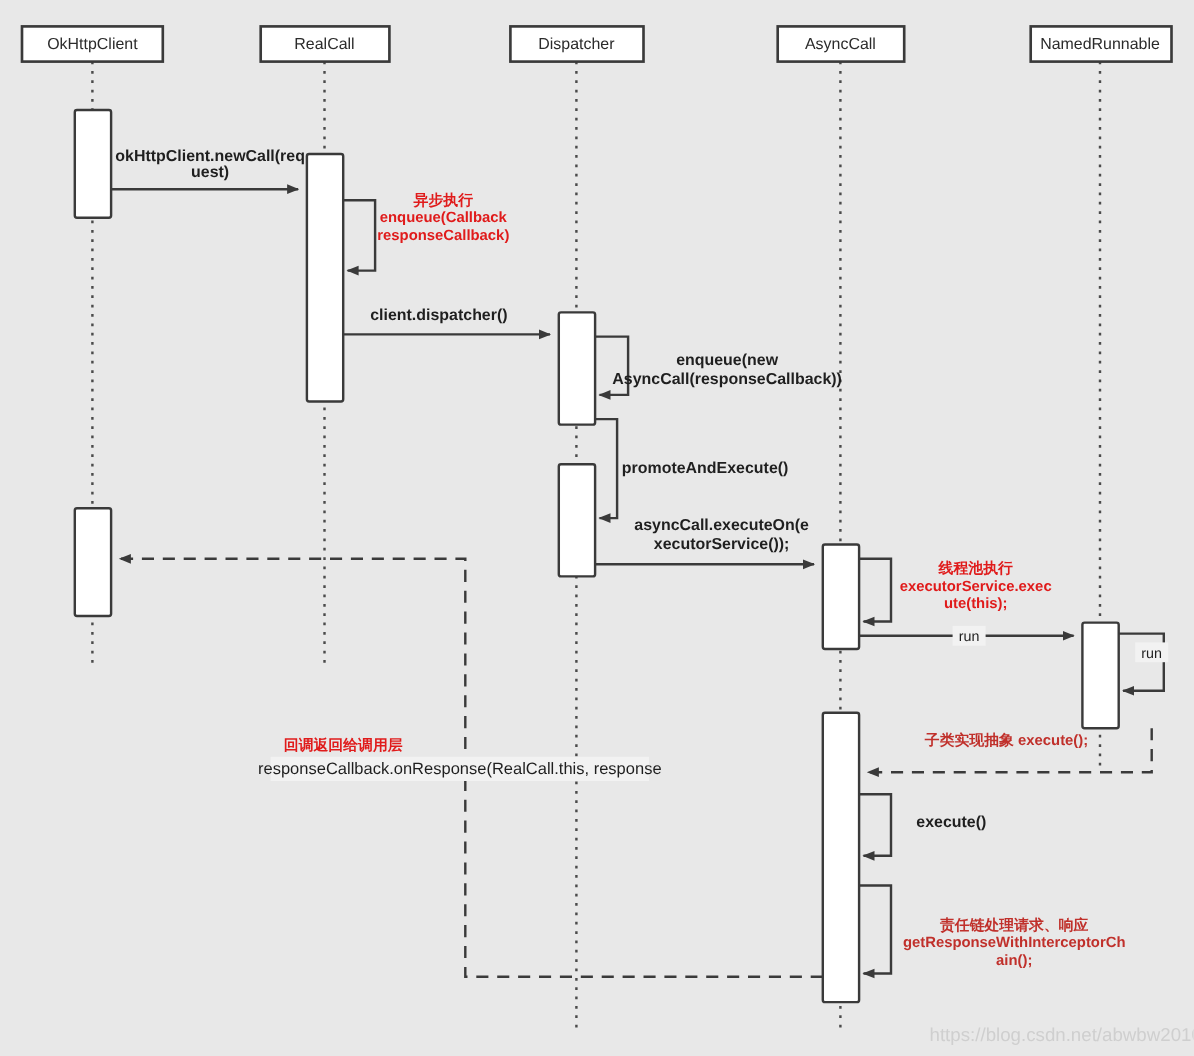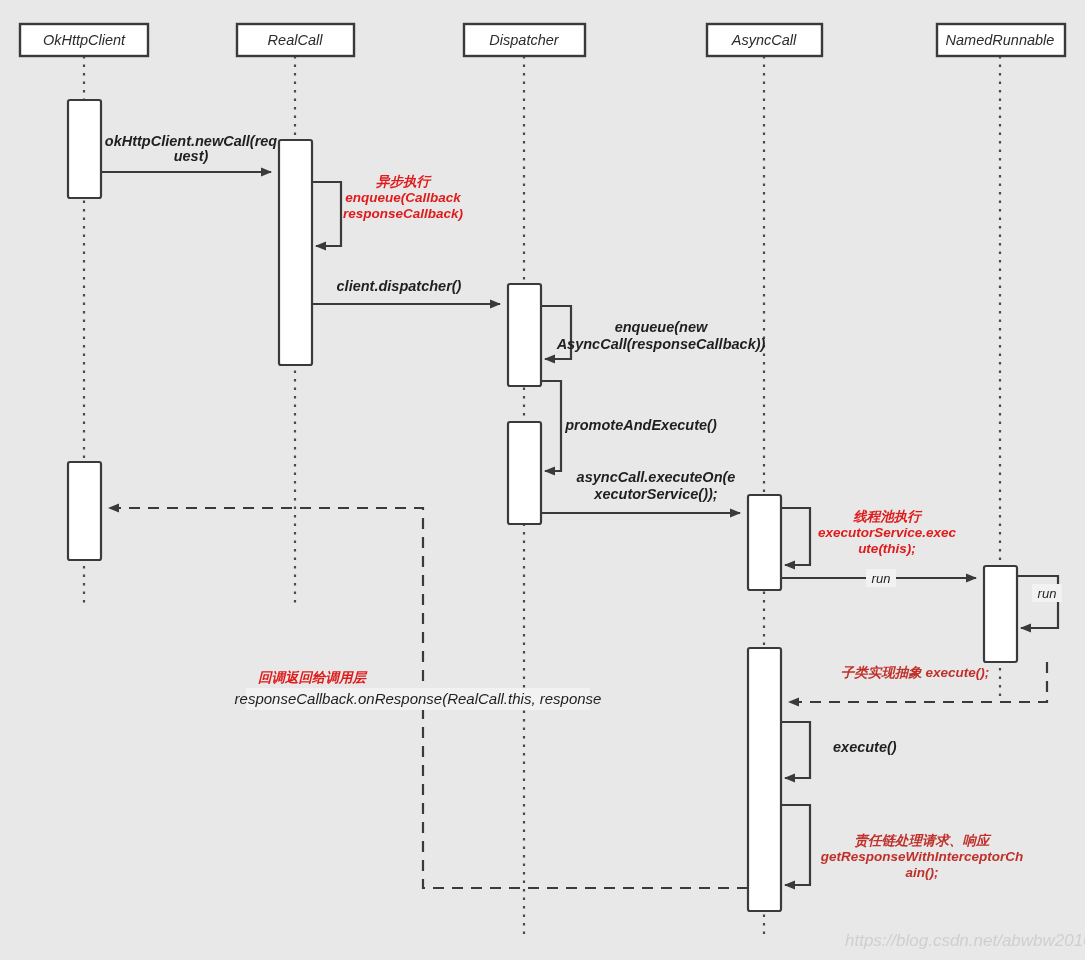--- a/index.html
+++ b/index.html
@@ -10,21 +10,20 @@
   body {
     width: 1085px;
     height: 960px;
     position: relative;
     overflow: hidden;
     font-family: "Liberation Sans", sans-serif;
   }
   #diagram-root {
     position: absolute;
     inset: 0;
-    font-style: italic;
   }
   svg#seq-svg {
     position: absolute;
     left: 0;
     top: 0;
     width: 1085px;
     height: 960px;
   }
   .lifeline-box {
     fill: #ffffff;

